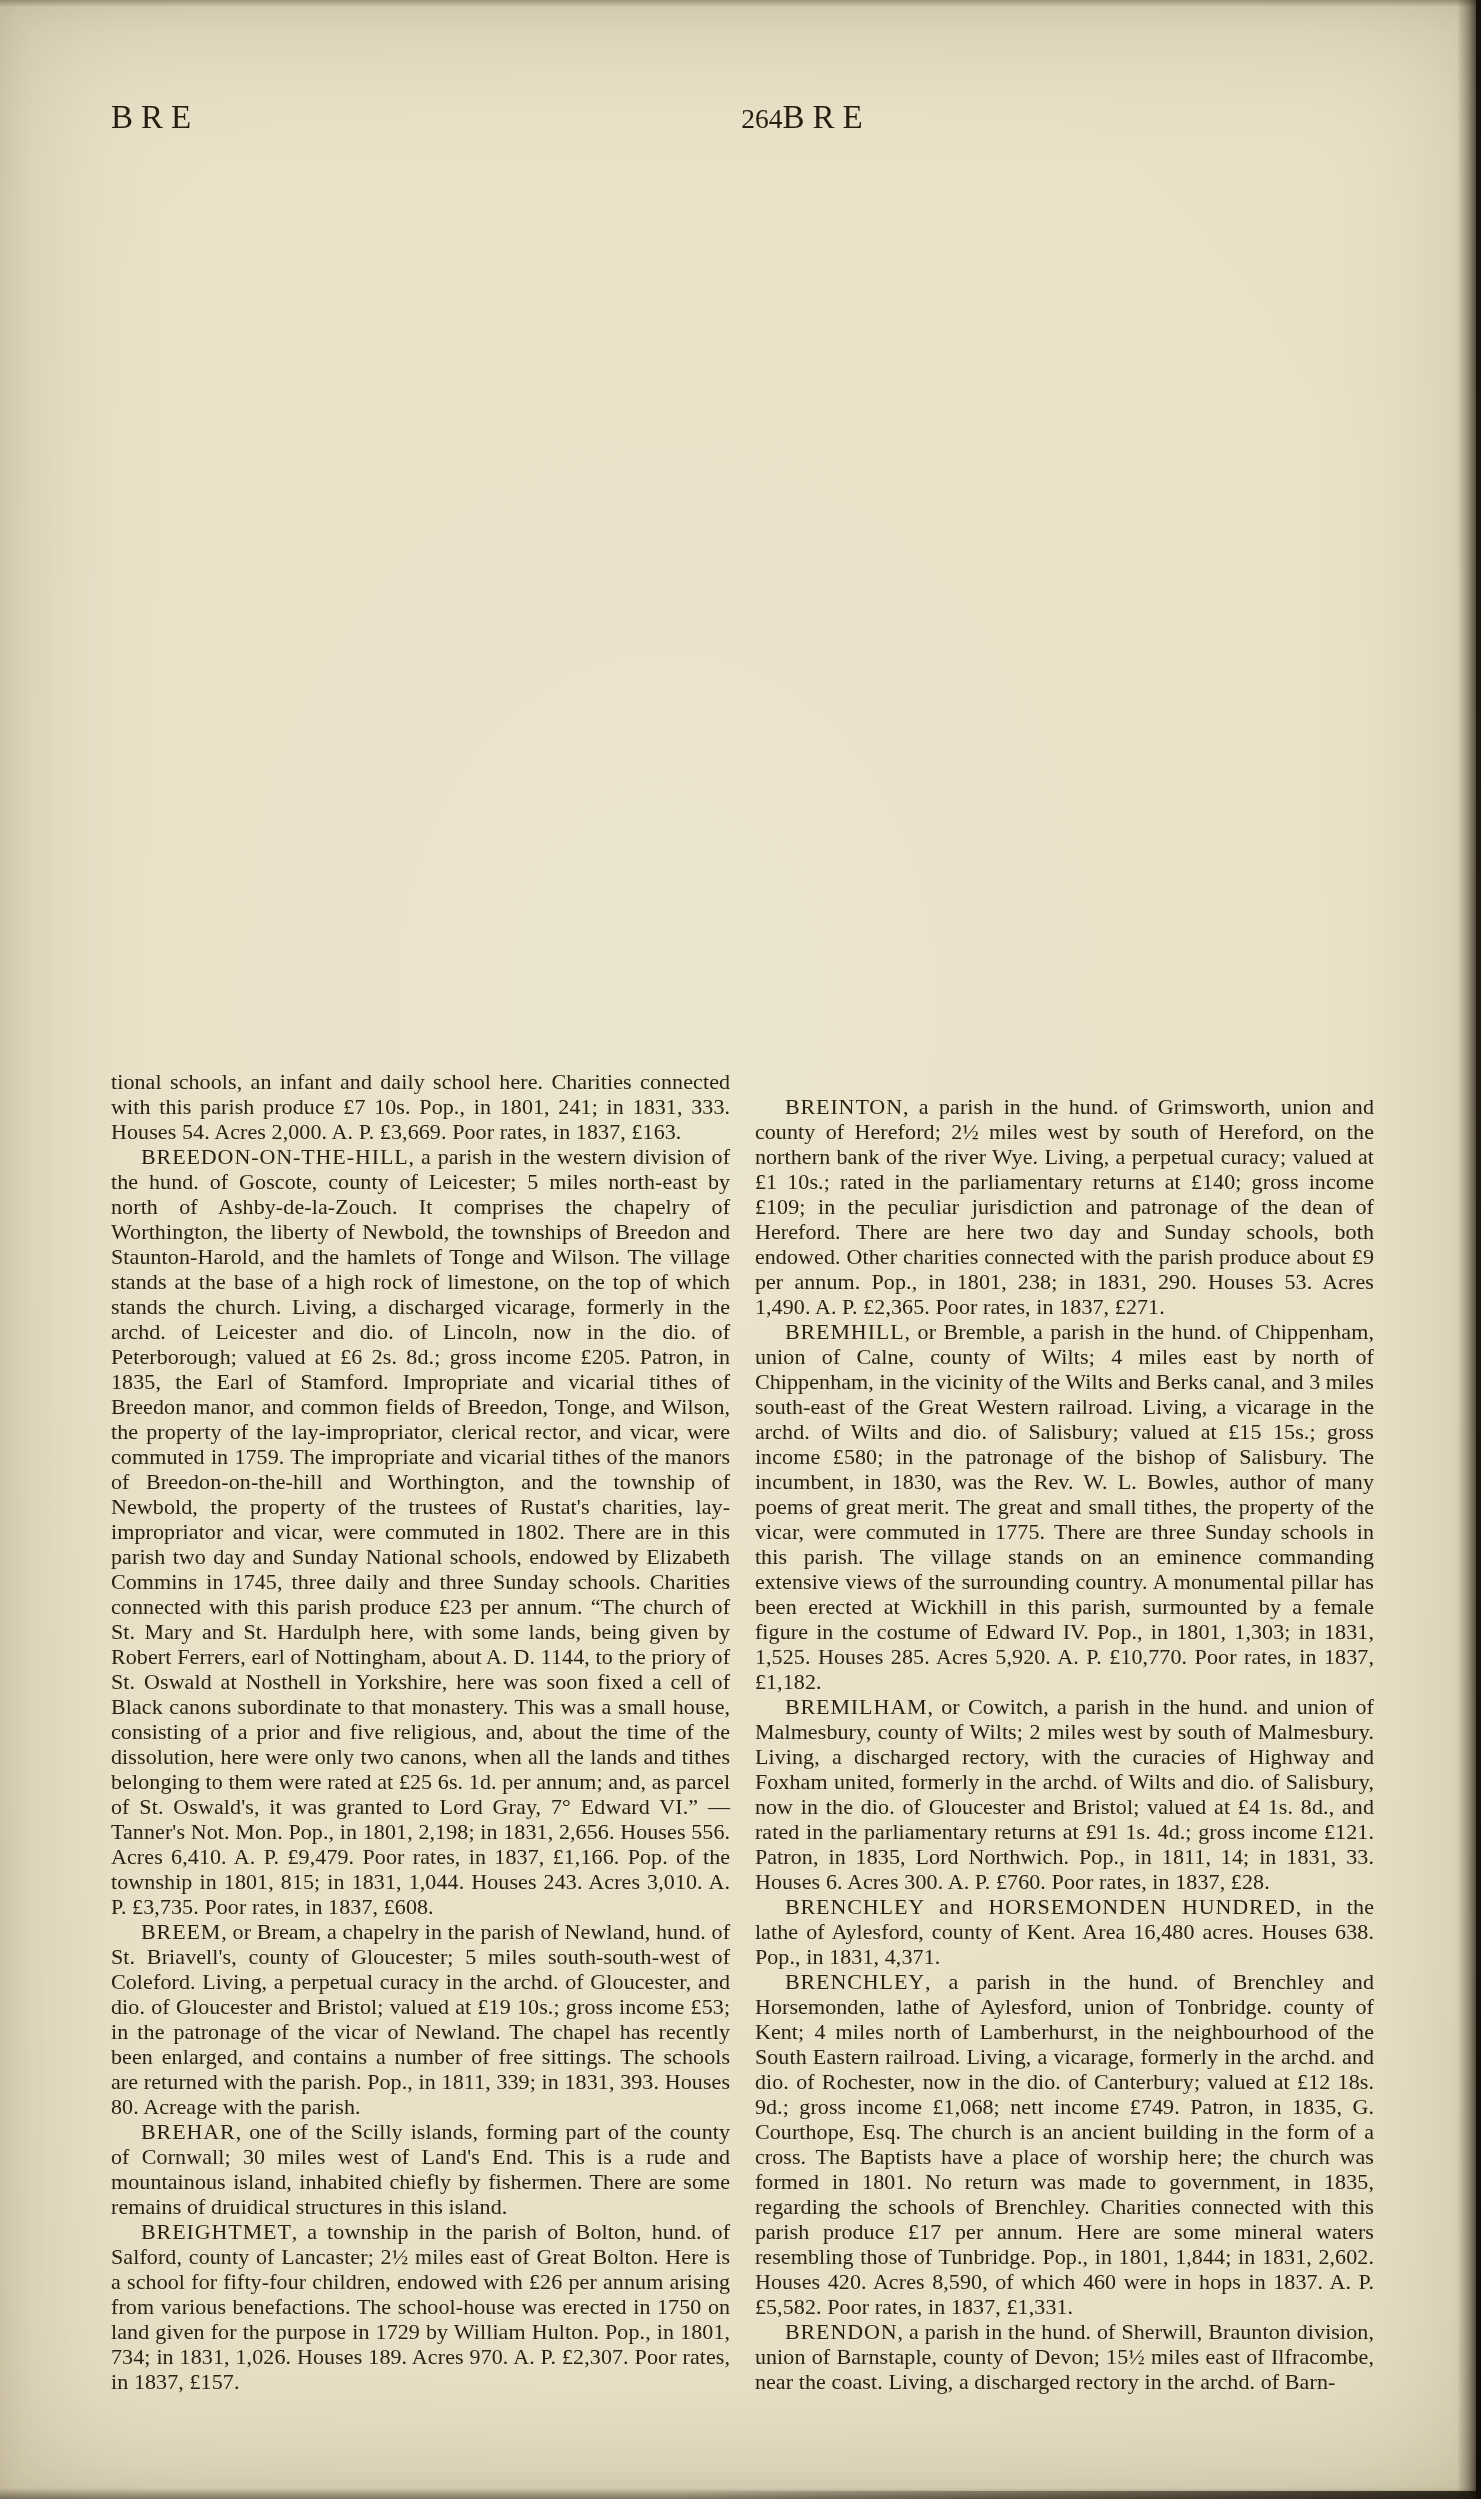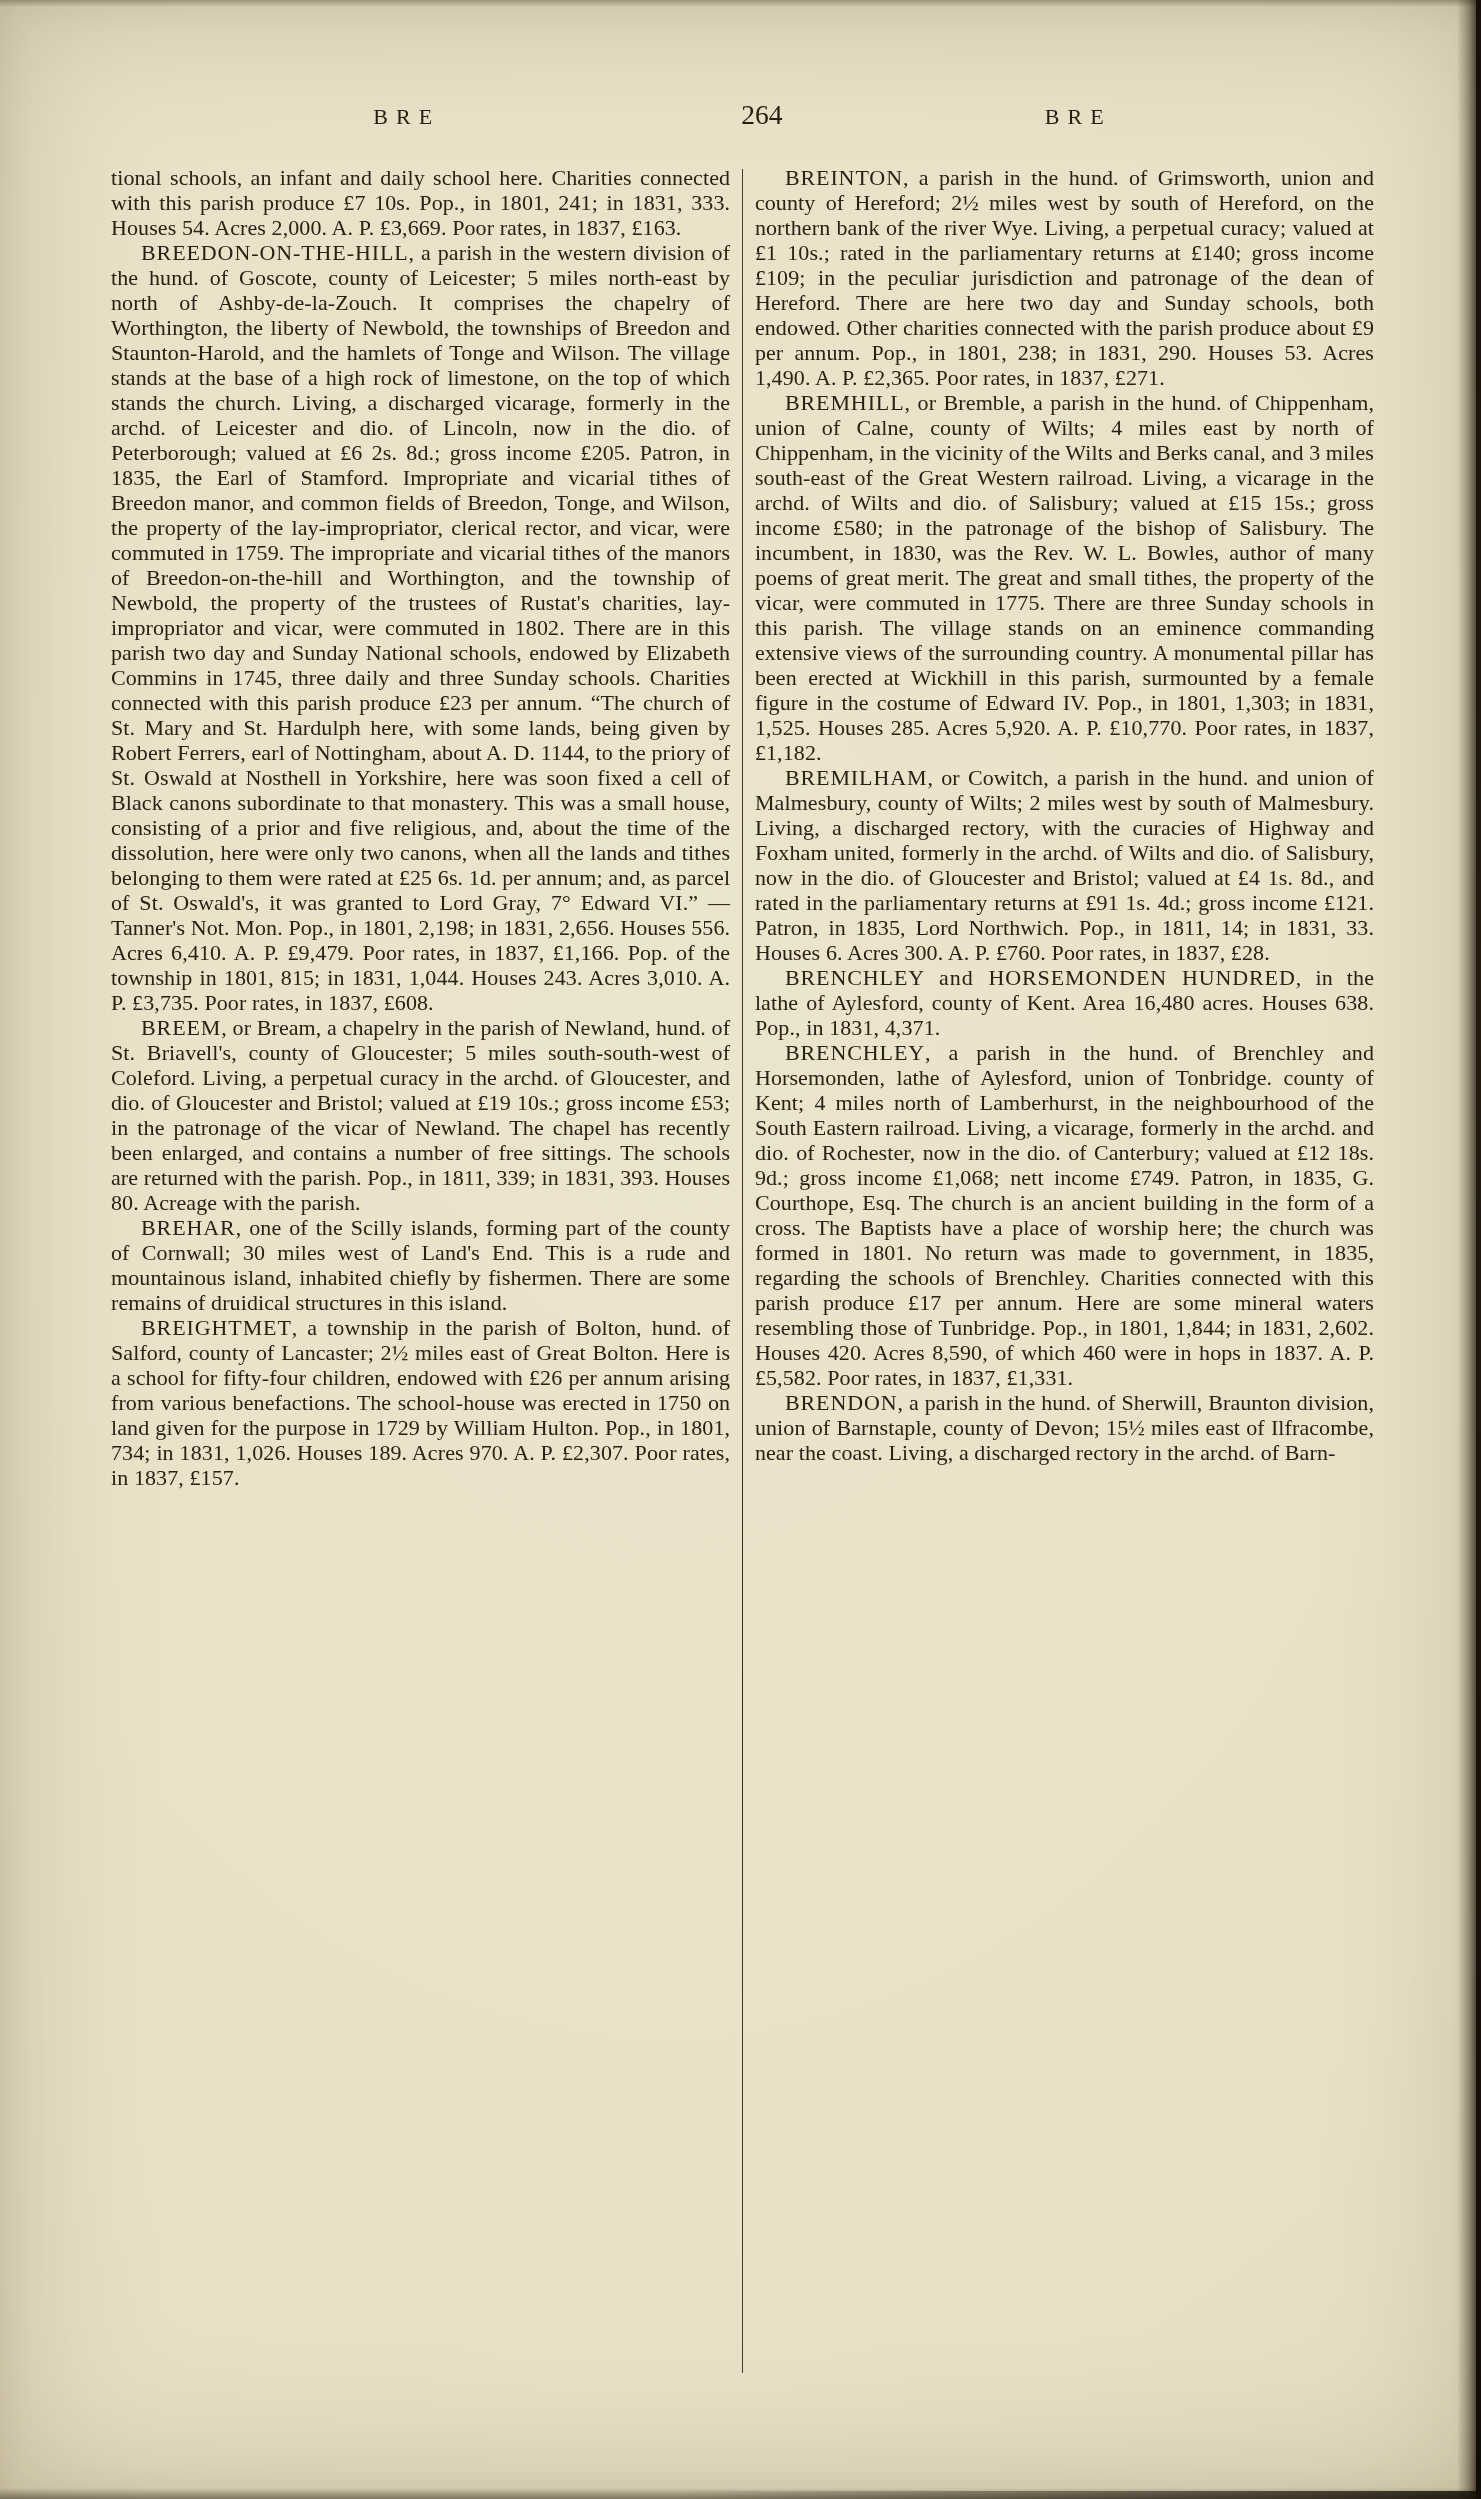--- a/index.html
+++ b/index.html
@@ -43,36 +43,36 @@
   }
 
   .running-head {
     position: relative;
     display: grid;
     grid-template-columns: 1fr 80px 1fr;
     align-items: baseline;
     margin: 99px 108px 0 111px;
   }
   .catchword {
-    font-size: 22px;
+    font-size: 33px;
     letter-spacing: 8px;
-    text-align: center;
     color: #271e12;
   }
   .page-number {
     font-size: 27.5px;
     text-align: right;
     color: #271e12;
   }
 
   .columns {
     display: flex;
     margin: 34px 108px 0 111px;
     height: 2224px;
     overflow: hidden;
+    align-items: flex-end;
   }
   .column { flex: 1 1 0; min-width: 0; }
   .column-divider {
     width: 1.8px;
     background: linear-gradient(to bottom, #4a3e2c, #352a1a 70%, #4a3e2c);
     margin: 3.6px 11.5px 16px 11.5px;
   }
 
   .para {
     margin: 0;

